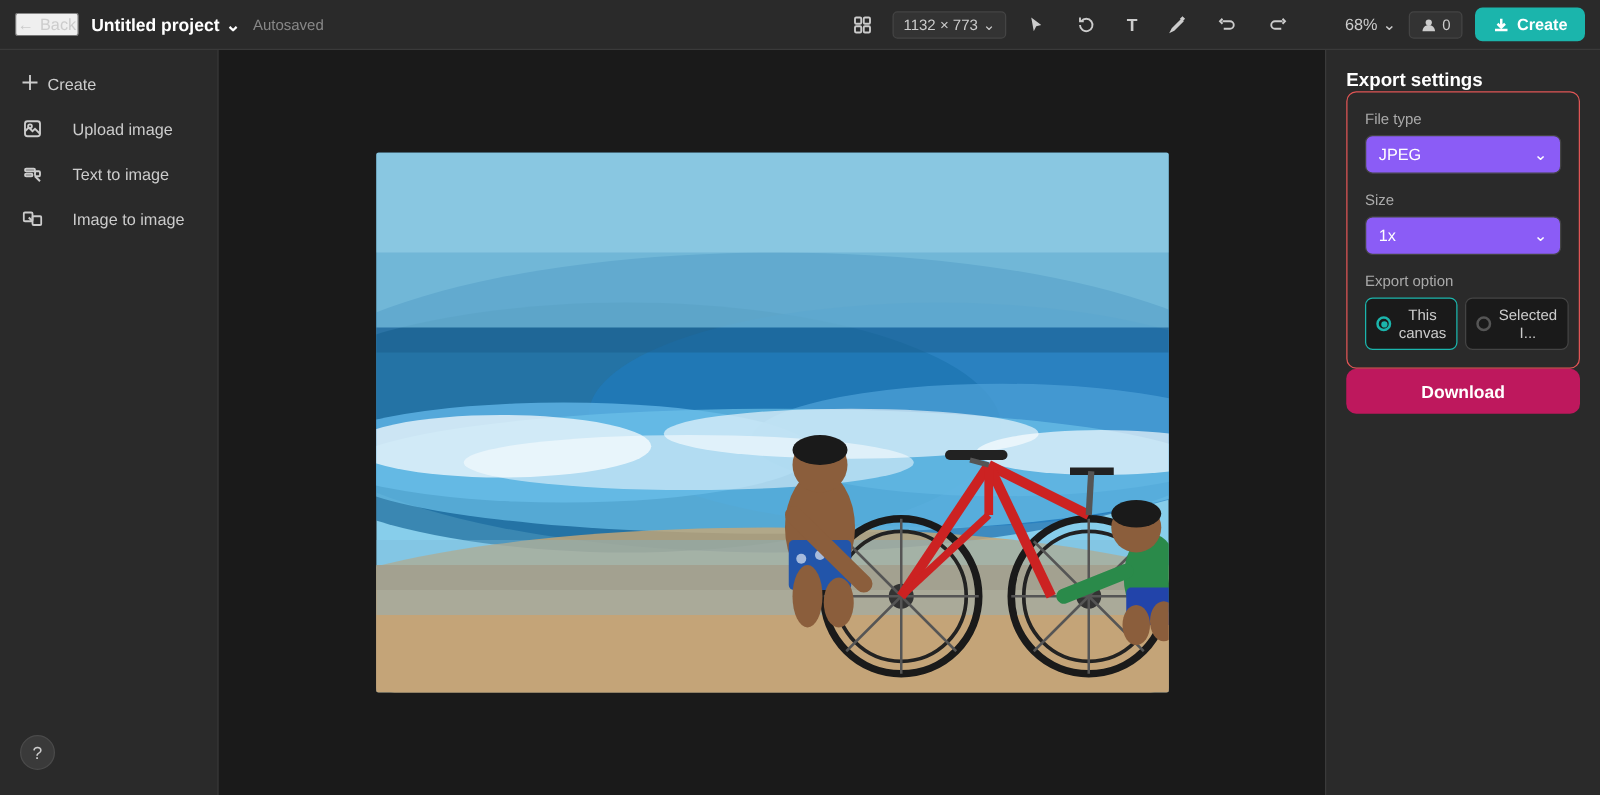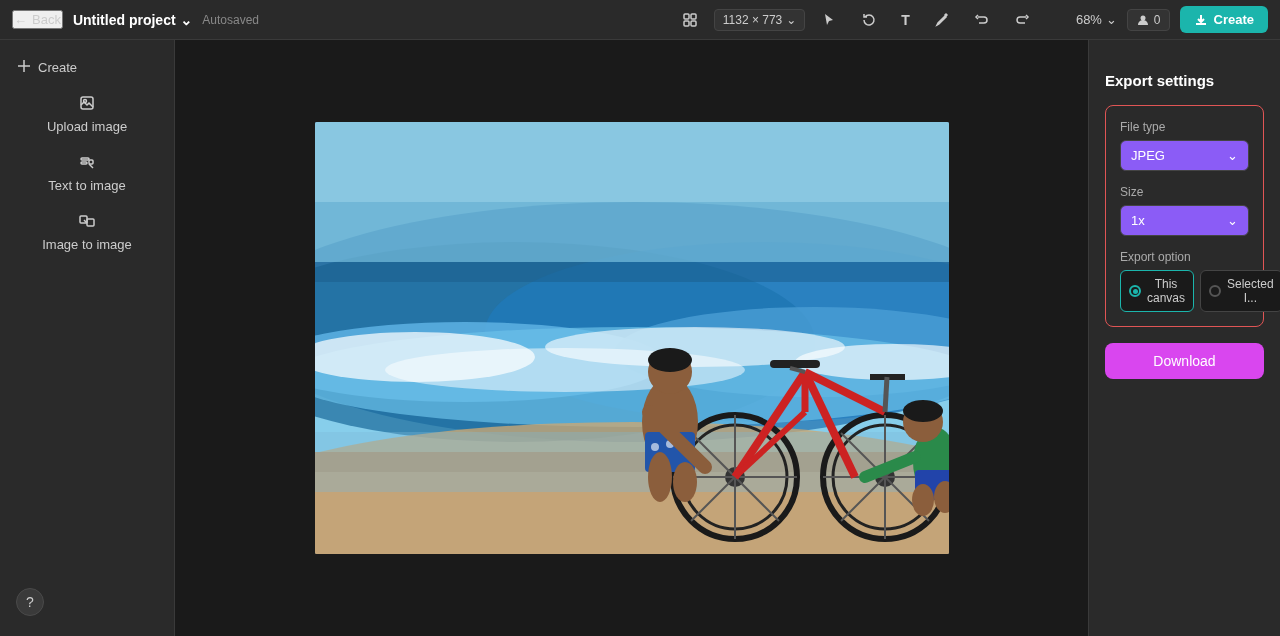--- a/index.html
+++ b/index.html
@@ -146,28 +146,27 @@
       align-items: center;
       gap: 6px;
       padding: 6px 8px;
       color: #ccc;
       font-size: 13px;
       font-weight: 500;
     }
     .sidebar-item {
       display: flex;
       align-items: center;
-      gap: 8px;
+      gap: 24px;
       padding: 8px 10px;
       border-radius: 6px;
       cursor: pointer;
       color: #ccc;
       font-size: 13px;
       transition: background 0.1s;
-      flex-direction: column;
     }
     .sidebar-icon {
       width: 16px;
       height: 16px;
       display: flex;
       align-items: center;
       justify-content: center;
       flex-shrink: 0;
     }
     .sidebar-bottom {
@@ -206,28 +205,27 @@
     
     .beach-scene {
       width: 634px;
       height: 432px;
       border-radius: 2px;
       overflow: hidden;
     }
 
     
     .export-panel {
-      width: 192px;
+      width: 220px;
       background: #2a2a2a;
       border-left: 1px solid #3a3a3a;
       padding: 16px;
       flex-shrink: 0;
       display: flex;
       flex-direction: column;
-      gap: 16px;
     }
     .export-panel-title {
       font-size: 15px;
       font-weight: 600;
       color: #fff;
     }
     .export-settings-box {
       border: 1.5px solid #e05555;
       border-radius: 8px;
       padding: 14px;
@@ -299,27 +297,27 @@
       padding: 7px;
       border-radius: 6px;
       border: 1px solid #444;
       background: #1a1a1a;
       color: #ccc;
       font-size: 12px;
       cursor: pointer;
       text-align: center;
     }
     .download-btn {
-      background: #d946ef;
+      background: #be185d;
       border: none;
       border-radius: 8px;
       padding: 10px;
       color: #fff;
       font-size: 14px;
-      font-weight: 400;
+      font-weight: 700;
       cursor: pointer;
       width: 100%;
       text-align: center;
     }
   </style>
 </head>
 <body>
 
 <div class="topbar">
   <div class="topbar-left">

